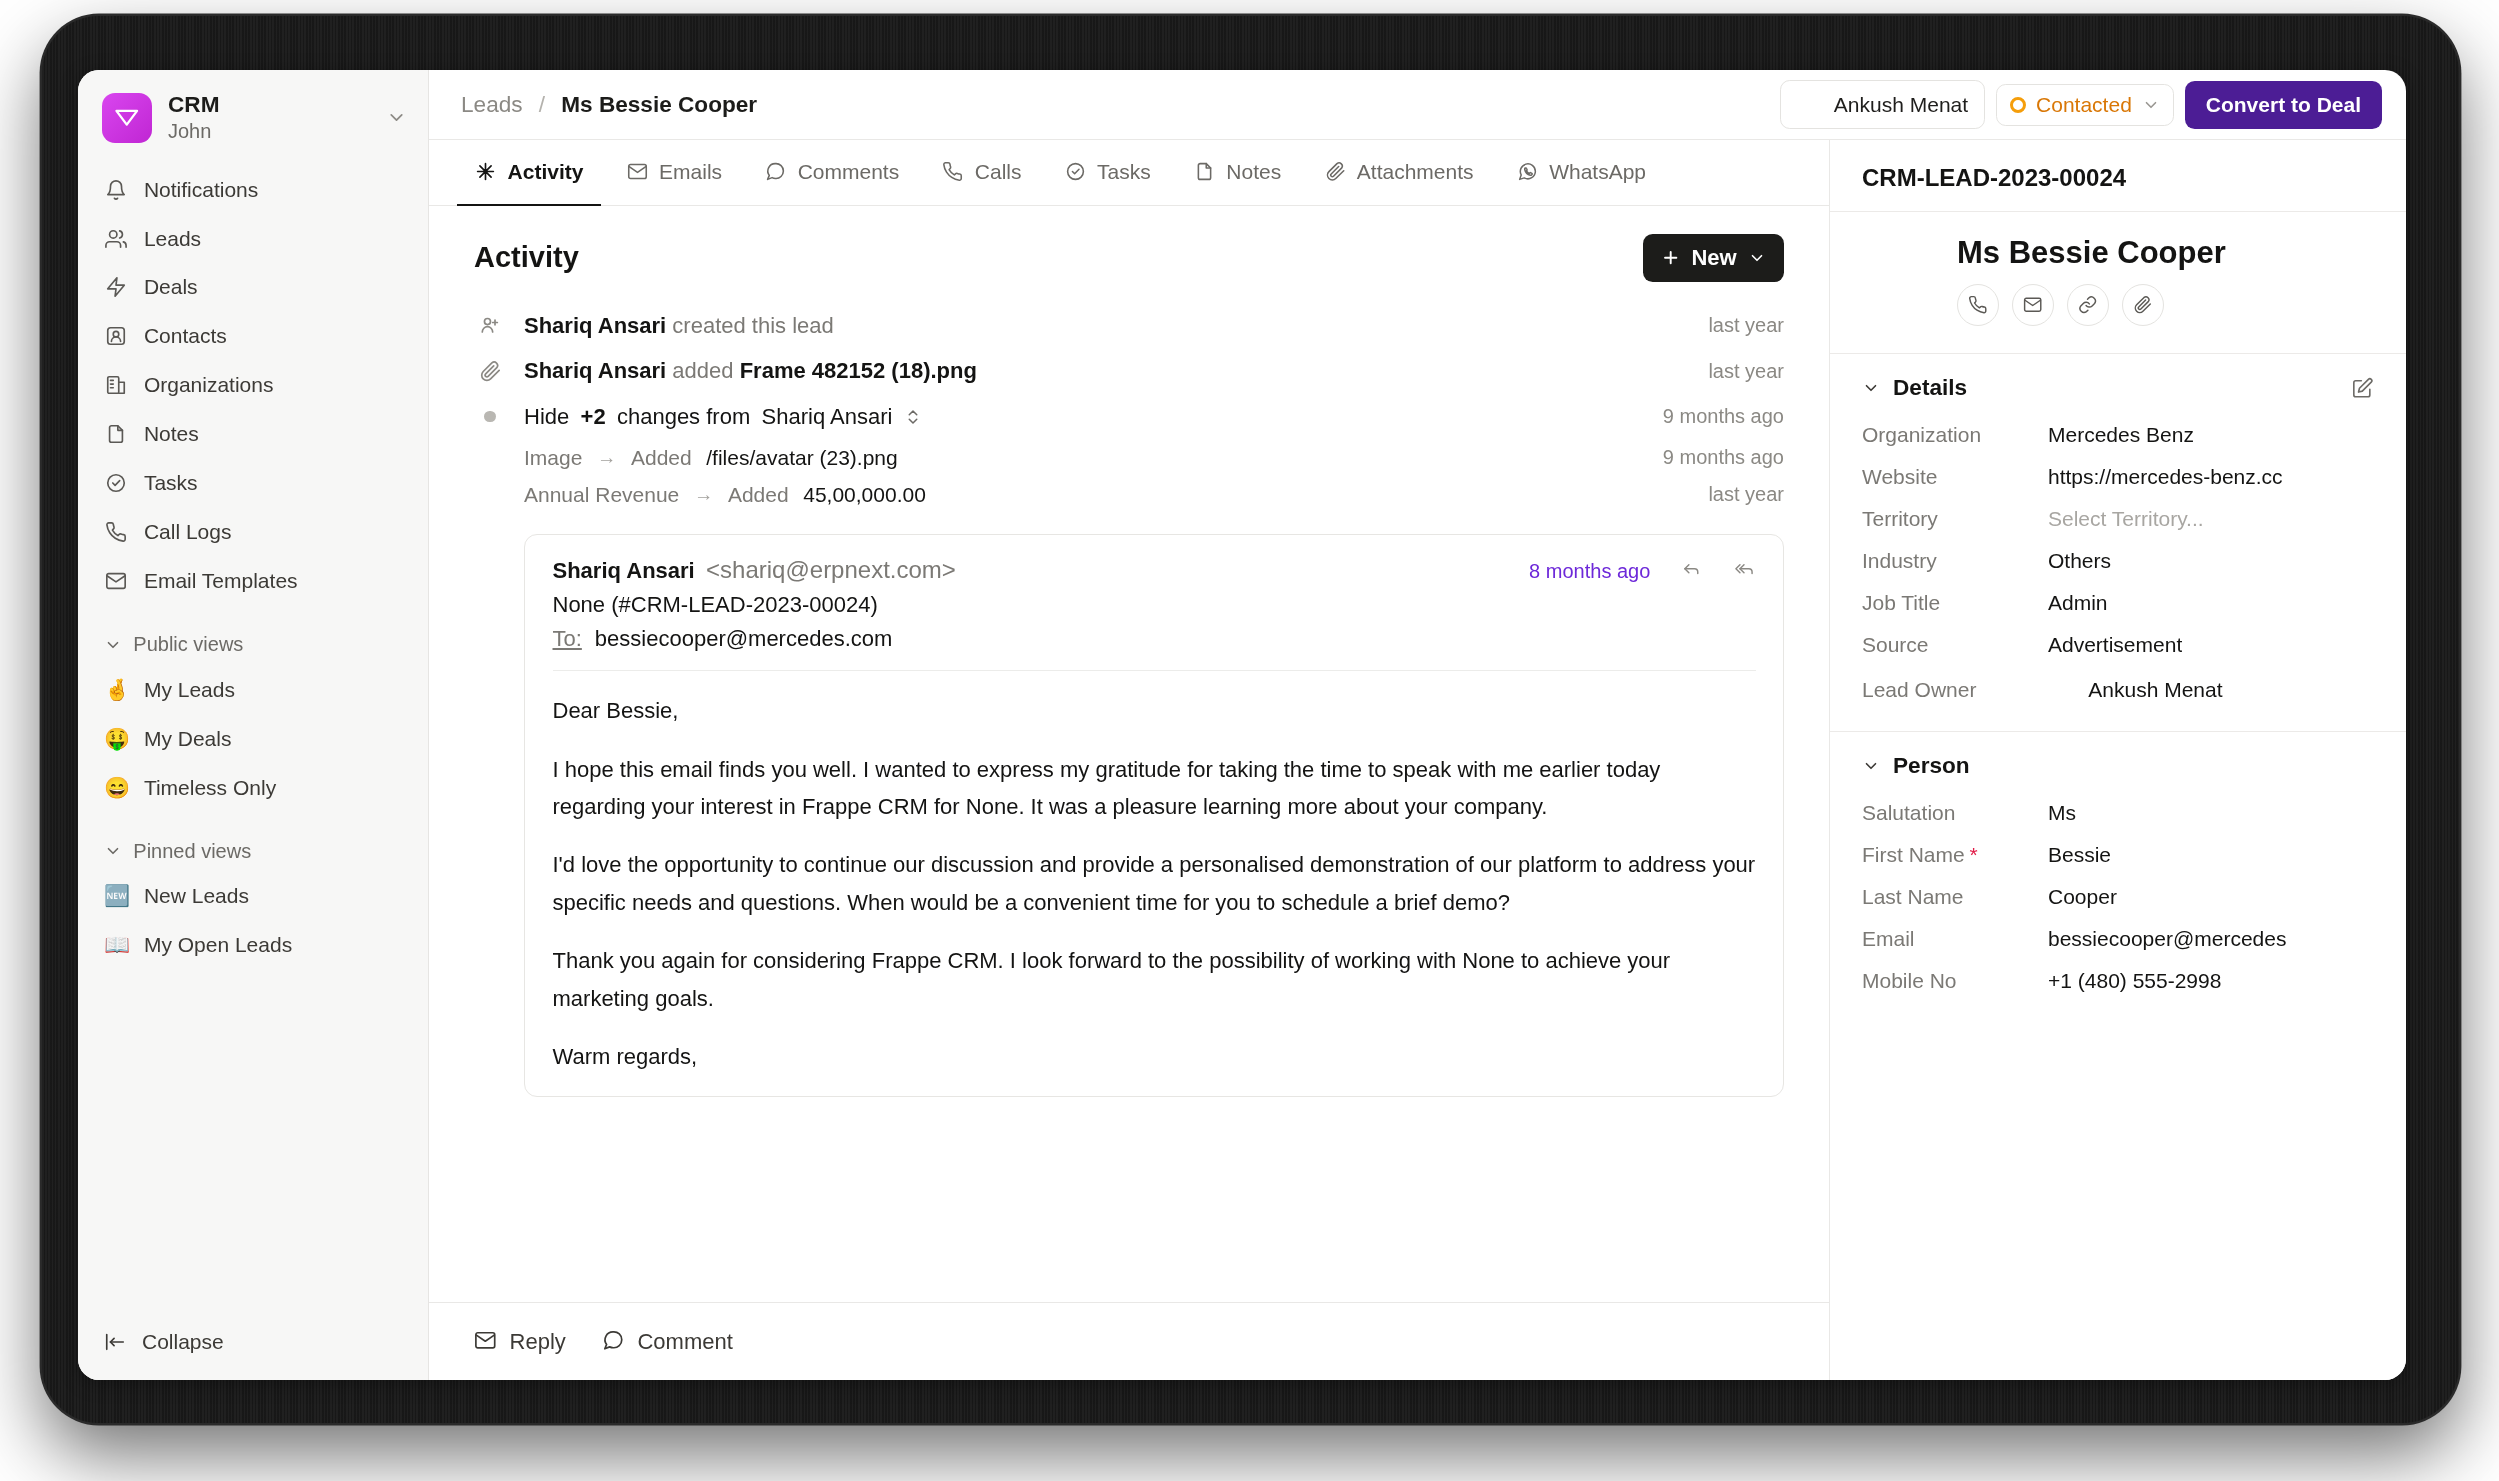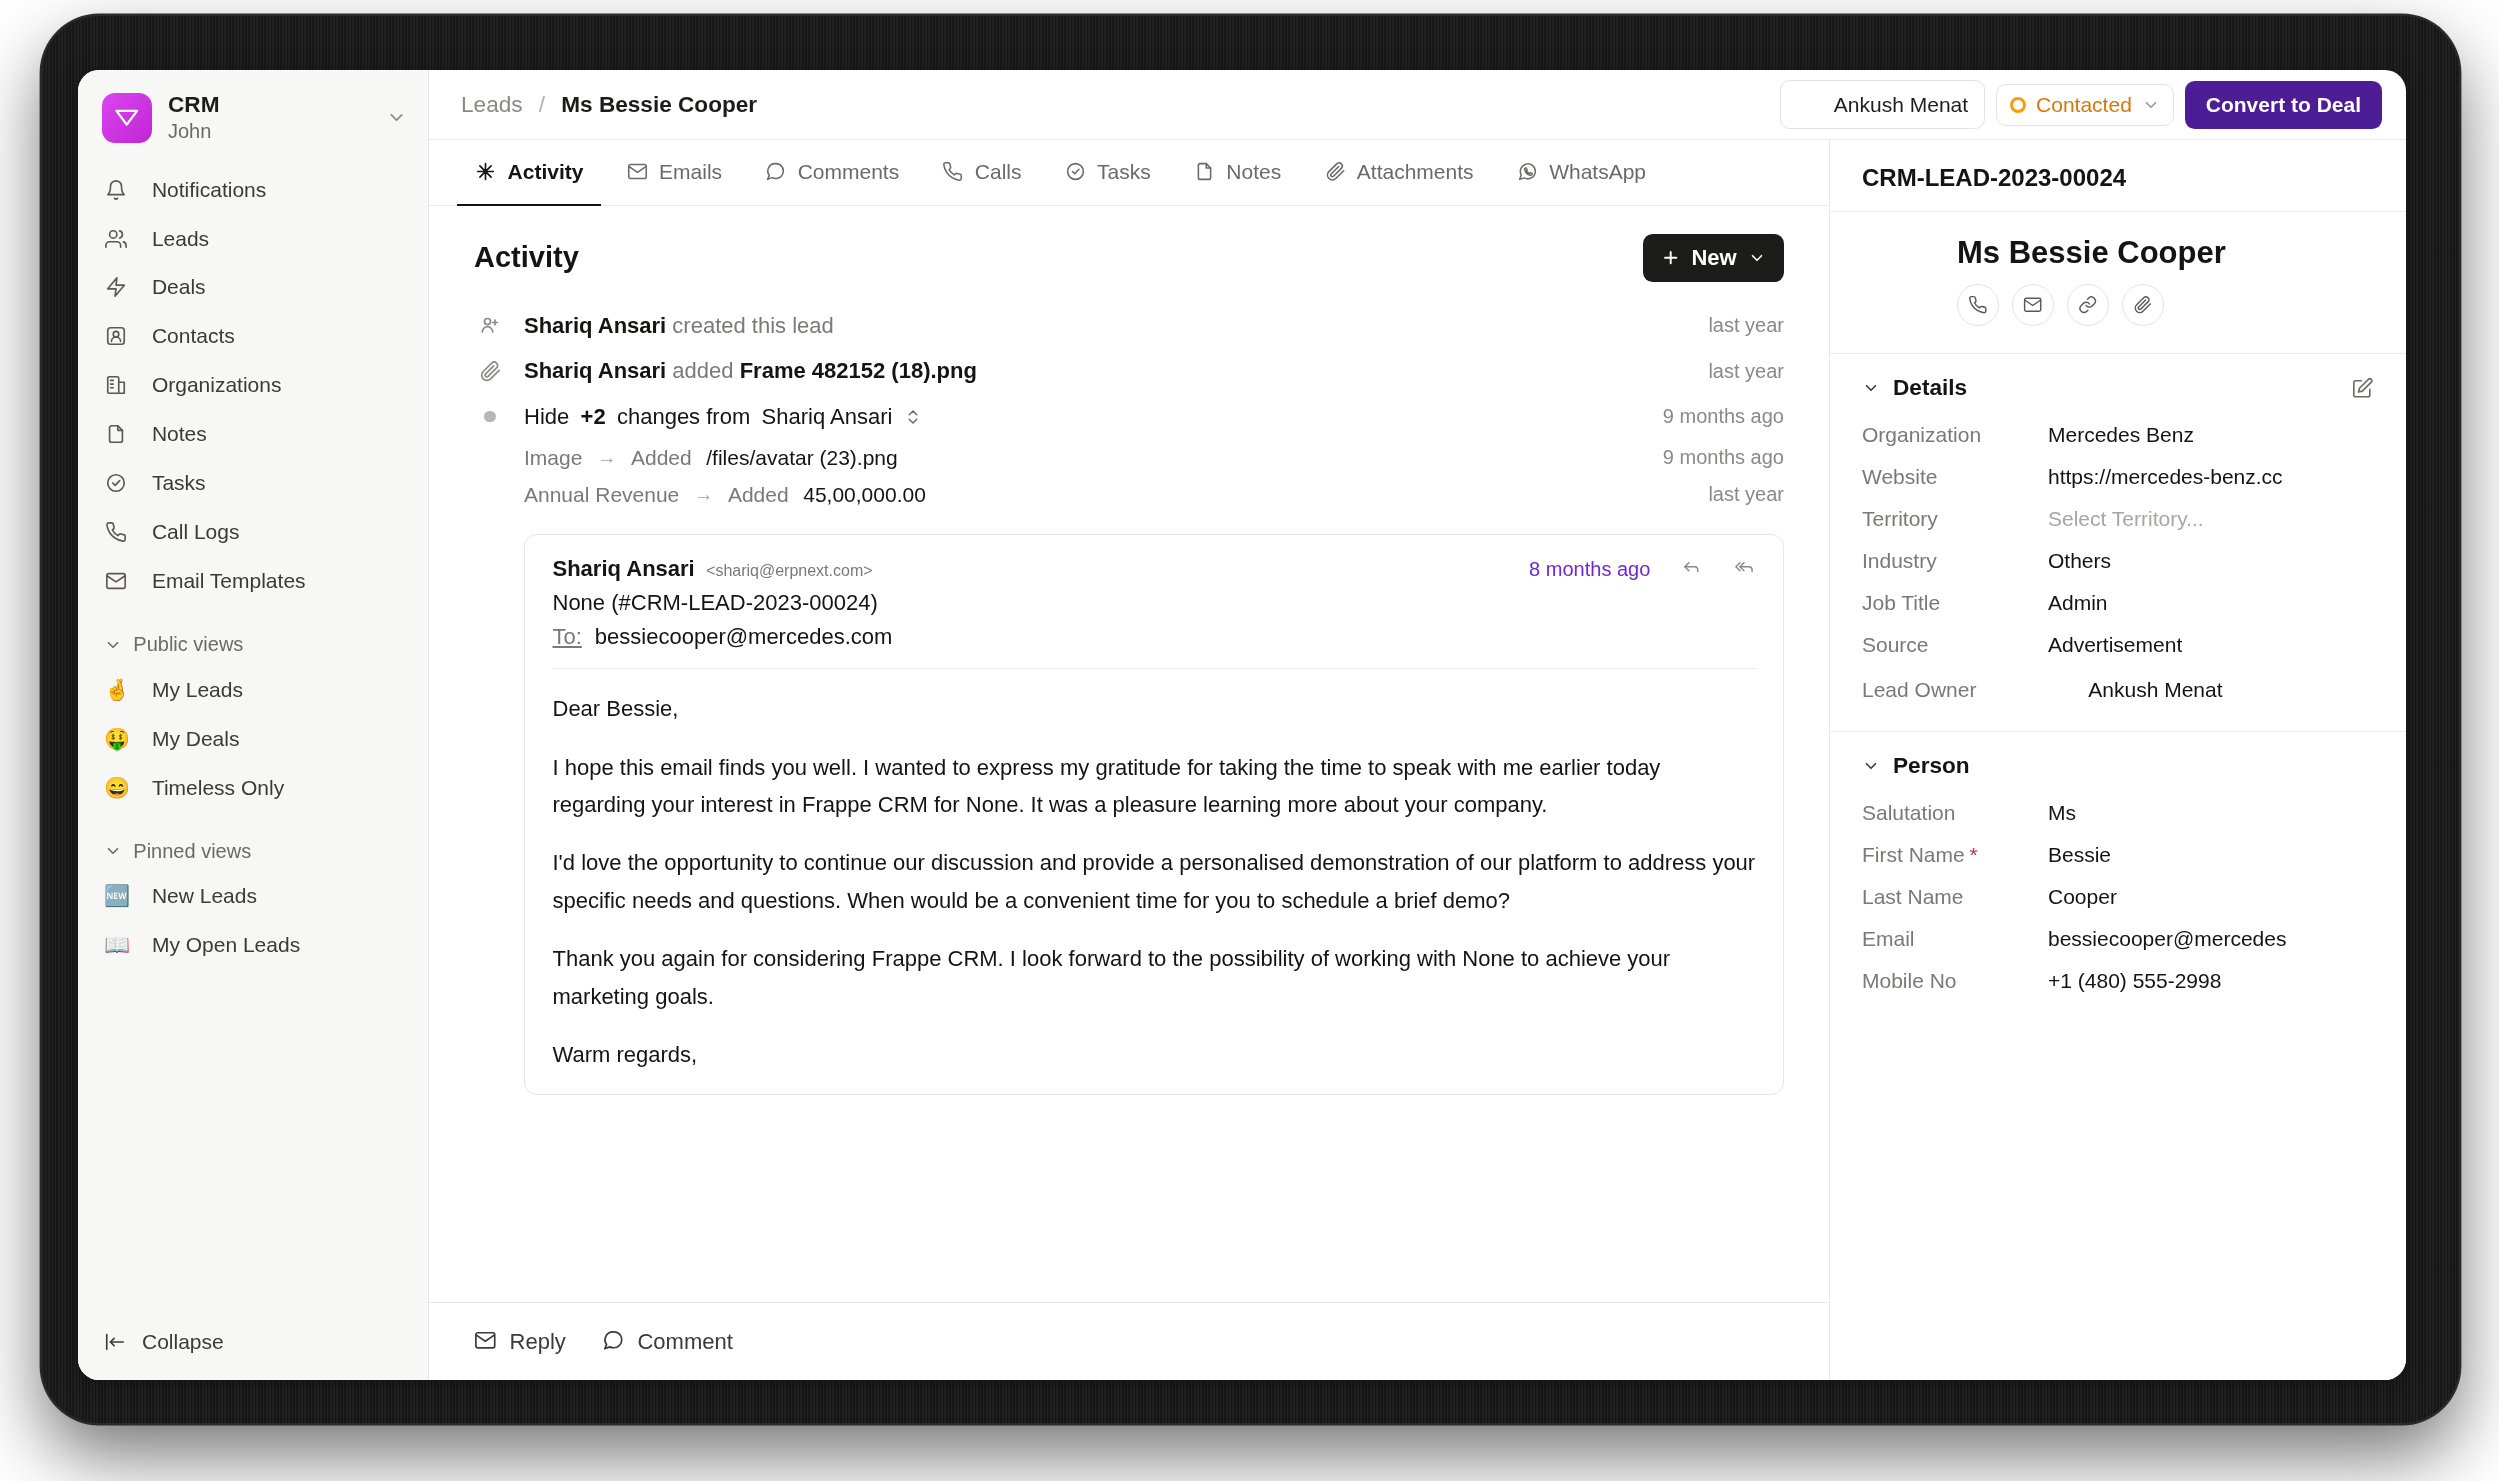--- a/index.html
+++ b/index.html
@@ -56,21 +56,21 @@
     display: flex; align-items: center; justify-content: center;
     flex: none;
   }
   .brand-text { flex: 1; line-height: 1.25; }
   .brand-title { font-size: 22.6px; font-weight: 700; color: #1c1c1a; }
   .brand-sub { font-size: 20px; color: #6c6a66; }
   .chev { color: #8d8b86; }
 
   .nav { padding: 1.6px 14.6px 0 14.6px; }
   .nav-item {
-    display: flex; align-items: center; gap: 24px;
+    display: flex; align-items: center; gap: 16px;
     padding: 11.3px 11.3px; margin: 2.4px 0;
     border-radius: 9.7px; cursor: pointer;
     font-size: 21px; color: #3c3a36;
   }
   .nav-item .ico { width: 24px; height: 24px; display:flex; align-items:center; justify-content:center; color:#5b5955; flex:none;}
 
   .section-head {
     display: flex; align-items: center; gap: 11.3px;
     padding: 13px 26px 6.5px 26px;
     font-size: 20px; color: #6c6a66; cursor: pointer;
@@ -157,21 +157,21 @@
 
   
   .email-card {
     margin-top: 21px; margin-left: 50px;
     border: 0.8px solid #e7e6e3; border-radius: 13px; background: #fff;
     padding: 21px 27.5px 0 27.5px; position: relative;
   }
   .email-avatar { position: absolute; left: -50px; top: 21px; width: 39px; height: 39px; border-radius: 50%; overflow: hidden;}
   .email-head { display: flex; align-items: baseline; gap: 11.3px; }
   .email-from { font-size: 22px; font-weight: 600; color: #141413; }
-  .email-addr { font-size: 16px; color: #7b7975; }
+  .email-addr { font-size: 24px; color: #7b7975; }
   .email-time { margin-left: auto; font-size: 20px; color: #6d28d9; }
   .email-act { color: #8b8984; margin-left: 18px; cursor: pointer; font-size: 21px;}
   .email-sub { font-size: 22px; color: #141413; margin-top: 8px;}
   .email-to { font-size: 22px; color: #141413; margin-top: 8px; display:flex; gap:13px;}
   .email-to .k { color: #7b7975; text-decoration: underline; }
   .email-hr { border: none; border-top: 0.8px solid #ececea; margin: 18px 0 0 0; }
   .email-body p { font-size: 22px; line-height: 1.7; color: #141413; margin: 21px 0; }
 
   #composer {
     flex: none; height: 78px; border-top: 0.8px solid #e9e8e6;

